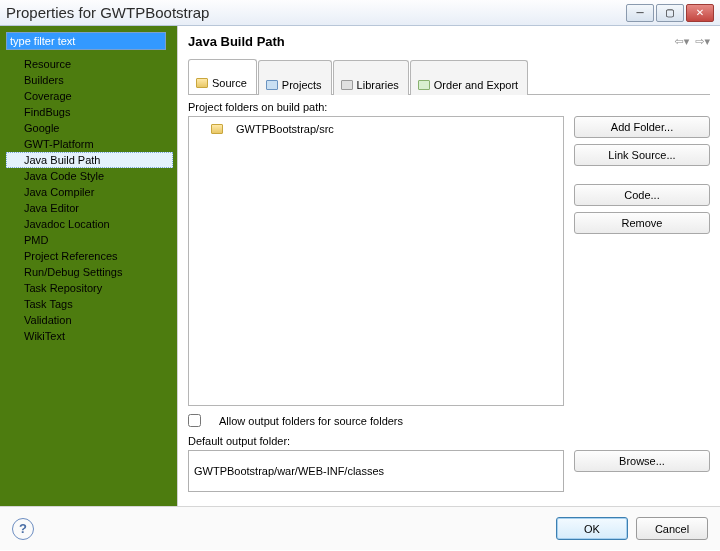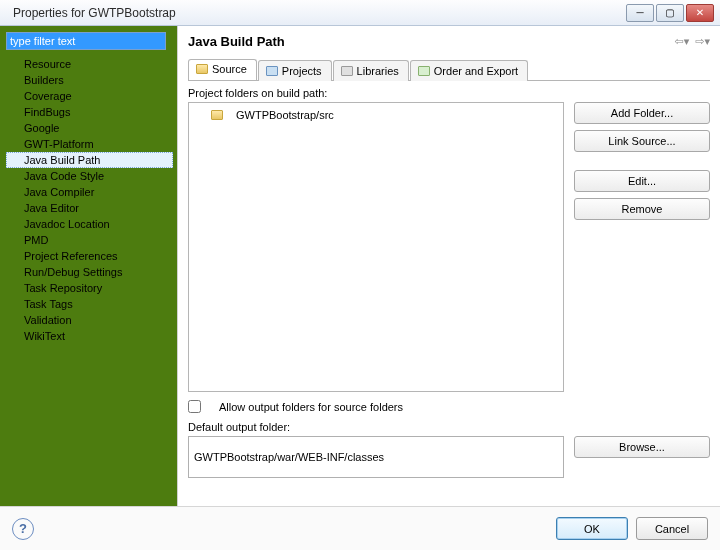--- a/index.html
+++ b/index.html
@@ -1,35 +1,35 @@
 <!DOCTYPE html>
 <html><head>
 <meta charset="utf-8">
 <style>
 * { box-sizing: border-box; margin: 0; padding: 0; }
 body { font-family: "Segoe UI", Tahoma, sans-serif; font-size: 11px; background: #fff; width: 720px; height: 551px; overflow: hidden; }
 .titlebar { height: 26px; background: linear-gradient(#fdfdfe,#e8eef7); border-bottom: 1px solid #b8c6d8; display: flex; align-items: center; padding: 0 6px; justify-content: space-between; }
-.titlebar-text { color: #2b2b2b; font-size: 12px; margin-left: 7px; }
+.titlebar-text { color: #2b2b2b; font-size: 15px; }
 .titlebar-buttons { display: flex; gap: 2px; }
 .tb-btn { width: 28px; height: 18px; border: 1px solid #8a9aae; background: linear-gradient(#f3f7fb,#d8e3ef); border-radius: 2px; display: flex; align-items: center; justify-content: center; font-size: 10px; }
 .tb-close { background: linear-gradient(#e68a85,#c34640); color: #fff; border-color: #9e3a35; }
 .main { display: flex; height: 480px; }
 .sidebar { width: 178px; border-right: 1px solid #d0d0d0; padding: 6px 4px 6px 6px; background: #4d7c0f; }
 .filter { width: 160px; height: 18px; border: 1px solid #7a9fcd; padding: 1px 3px; font-size: 11px; background: #3399ff; color: #fff; }
 .filter::selection { background:#3399ff; color:#fff;}
 .tree { margin-top: 6px; }
 .tree-item { padding: 2px 4px 2px 18px; color: #000; cursor: default; }
 .tree-item.selected { background: #e5f1fb; border: 1px dotted #7aa7d8; padding: 1px 3px 1px 17px; }
 .content { flex: 1; padding: 8px 10px 8px 10px; position: relative; }
 .header-row { display: flex; justify-content: space-between; align-items: center; margin-bottom: 10px; }
 .page-title { font-weight: bold; font-size: 13px; }
 .nav-arrows { display: flex; gap: 6px; color: #8a8a8a; font-size: 11px; }
 .nav-arrows span { cursor: default; }
 .tabs { display: flex; border-bottom: 1px solid #b5b5b5; margin-bottom: 6px; }
-.tab { padding: 3px 9px 4px 7px; border: 1px solid #b5b5b5; border-bottom: none; background: #f4f4f4; margin-right: 1px; border-radius: 3px 3px 0 0; position: relative; top: 1px; display: flex; align-items: center; gap: 4px; font-size: 11px; }
+.tab { padding: 17px 9px 4px 7px; border: 1px solid #b5b5b5; border-bottom: none; background: #f4f4f4; margin-right: 1px; border-radius: 3px 3px 0 0; position: relative; top: 1px; display: flex; align-items: center; gap: 4px; font-size: 11px; }
 .tab.active { background: #fff; top: 0; padding-bottom: 5px; z-index: 2; }
 .tab-icon { width: 12px; height: 10px; display: inline-block; }
 .ico-folder { background: linear-gradient(#ffe9a8,#e8c766); border: 1px solid #c9a63d; border-radius: 1px; }
 .ico-projects { background: #c9dff2; border: 1px solid #6a93c0; border-radius: 1px; }
 .ico-lib { background: #e0e0e0; border: 1px solid #9a9a9a; border-radius: 1px; }
 .ico-order { background: #d8efcf; border: 1px solid #88b16f; border-radius: 1px; }
 .section-label { margin: 4px 0 3px 0; }
 .split { display: flex; gap: 10px; }
 .tree-box { flex: 1; height: 290px; border: 1px solid #b5b5b5; background: #fff; padding: 4px; overflow: auto; }
 .folder-row { padding: 2px 4px 2px 18px; display: flex; align-items: center; gap: 13px; }
@@ -118,21 +118,21 @@
       <div class="tree-box">
         <div class="folder-row">
           <span class="tab-icon ico-folder"></span>
           <span>GWTPBootstrap/src</span>
         </div>
       </div>
       <div class="btn-col">
         <button class="btn">Add Folder...</button>
         <button class="btn">Link Source...</button>
         <div style="height:6px"></div>
-        <button class="btn">Edit...</button>
+        <button class="btn">Code...</button>
         <button class="btn">Remove</button>
       </div>
     </div>
 
     <div class="check-row">
       <input type="checkbox" style="">
       <span>Allow output folders for source folders</span>
     </div>
 
     <div class="out-label">Default output folder:</div>

